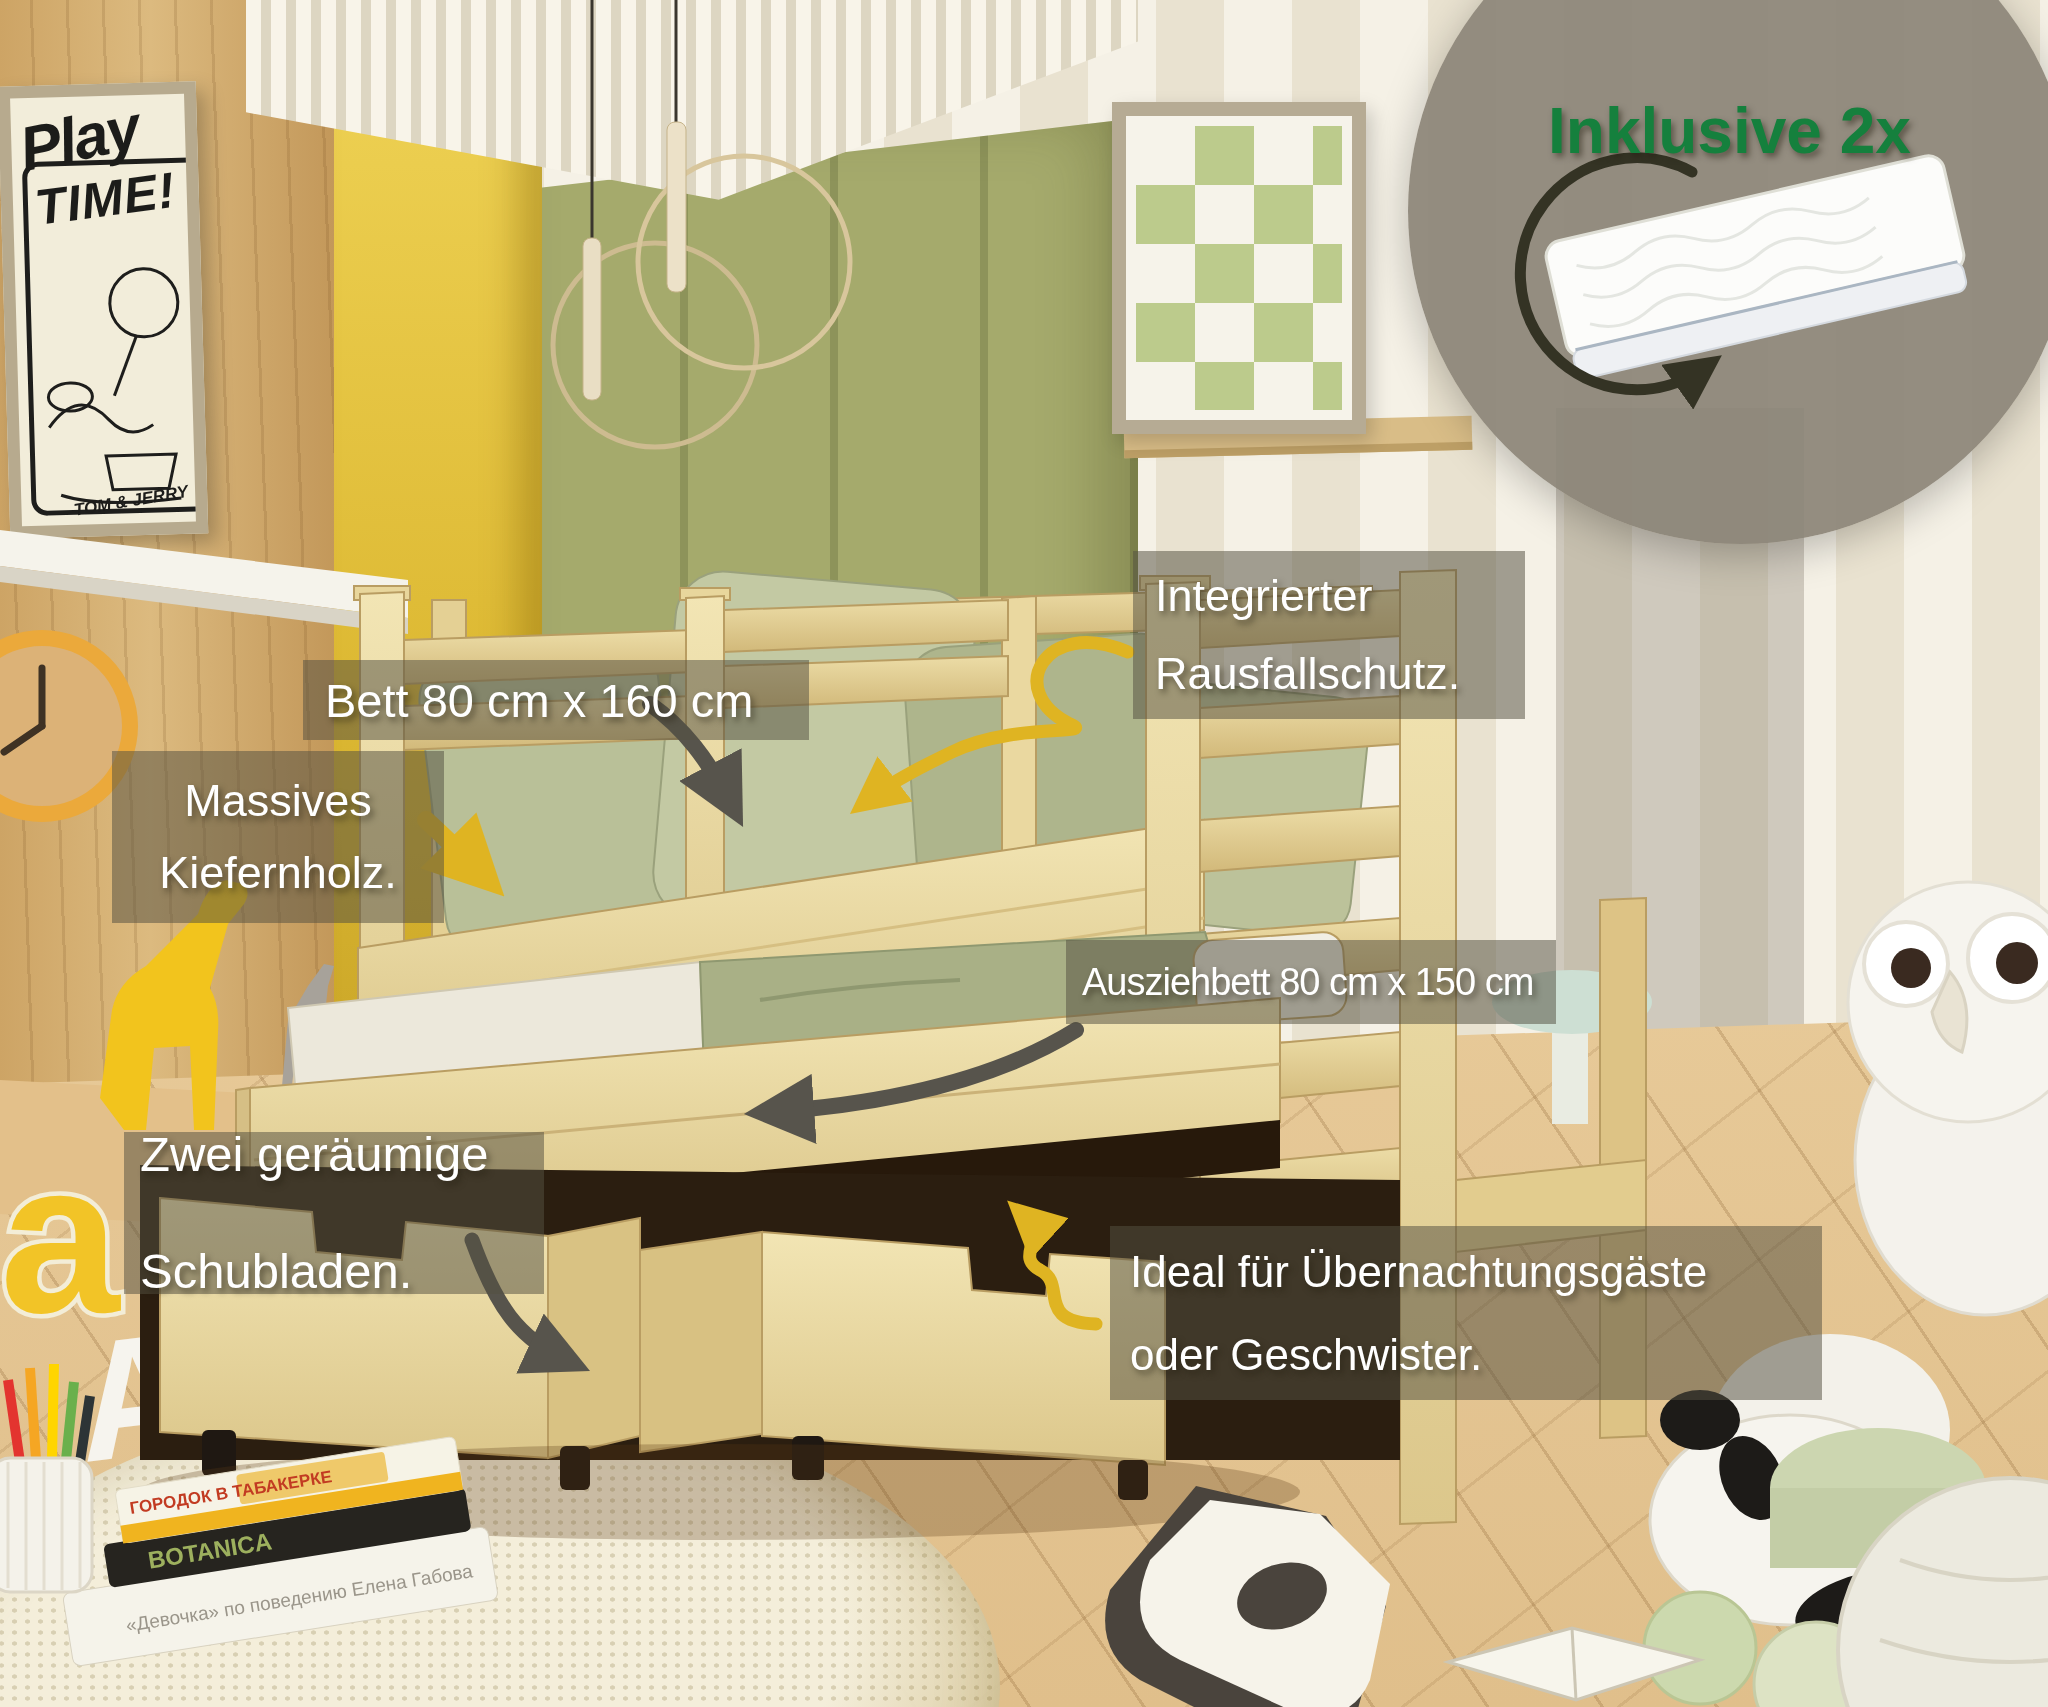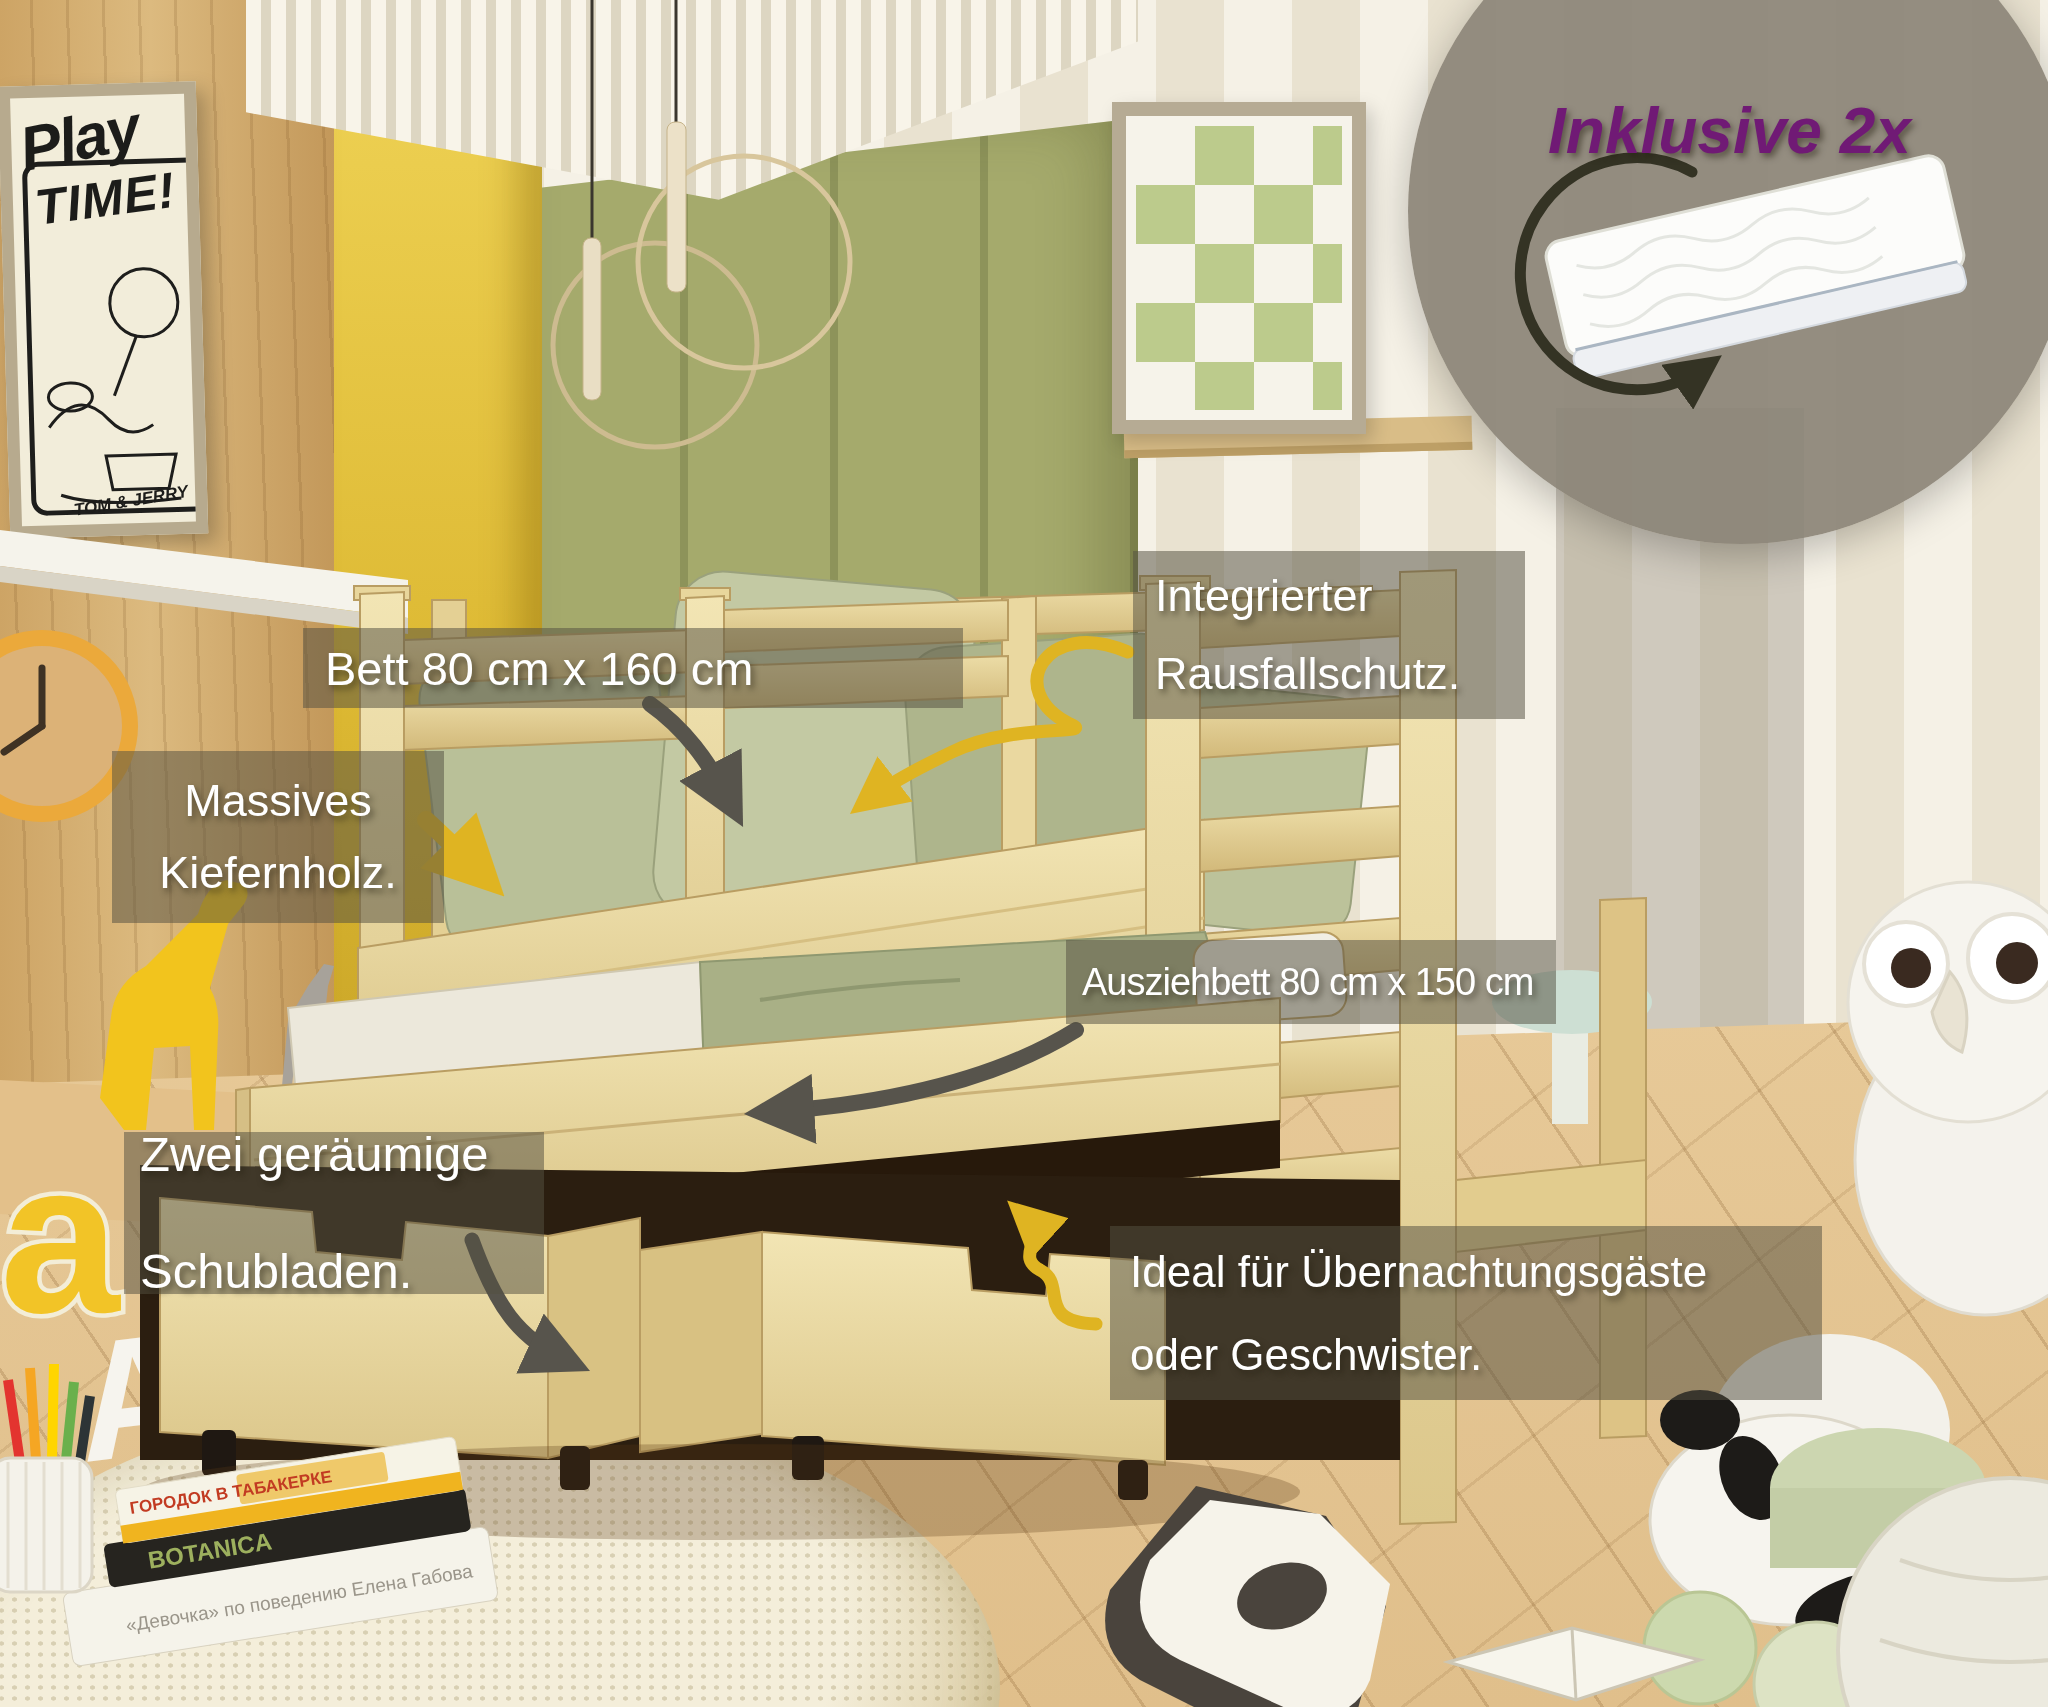--- a/index.html
+++ b/index.html
@@ -64,28 +64,28 @@
     font-style:italic;color:#1c1c1a;transform:rotate(-8deg);}
 
   
   .inset-circle{left:1408px;top:-122px;width:666px;height:666px;border-radius:50%;
     background:rgba(139,132,119,.92);box-shadow:0 10px 40px rgba(0,0,0,.25);}
 
   
   .lbl{position:absolute;background:rgba(84,80,66,.52);color:#fff;font-weight:400;
     text-shadow:3px 4px 6px rgba(35,30,15,.55);display:flex;flex-direction:column;
     justify-content:center;white-space:nowrap;}
-  #lbl-bett{left:303px;top:628px;width:660px;height:80px;font-size:47px;padding:0 22px;}
+  #lbl-bett{left:303px;top:660px;width:506px;height:80px;font-size:47px;padding:0 22px;}
   #lbl-raus{left:1133px;top:551px;width:392px;height:168px;font-size:45px;line-height:78px;padding:0 22px;}
   #lbl-massives{left:112px;top:751px;width:332px;height:172px;font-size:45px;line-height:72px;padding:0 18px;align-items:center;}
   #lbl-ausz{left:1066px;top:940px;width:490px;height:84px;font-size:38px;letter-spacing:-1px;padding:0 16px;}
   #lbl-schub{left:124px;top:1132px;width:420px;height:162px;font-size:49px;line-height:77px;padding:0 16px;gap:40px;}
   #lbl-ideal{left:1090px;top:1226px;width:712px;height:174px;font-size:44px;line-height:83px;padding:0 20px;margin-left:20px;}
   #lbl-inklusive{position:absolute;left:1548px;top:94px;width:430px;font-size:64px;font-weight:800;
-    color:#701a75;text-shadow:3px 4px 6px rgba(35,30,15,.5);background:none;font-style:italic;}
+    color:#15803d;text-shadow:3px 4px 6px rgba(35,30,15,.5);background:none;}
   svg text{font-family:"Liberation Sans",sans-serif;}
 </style>
 </head>
 <body>
 
 <div class="stage">
 
   <div class="abs wallpaper"></div>
   <div class="abs door-shadow"></div>
   <div class="abs green-panels"></div>

